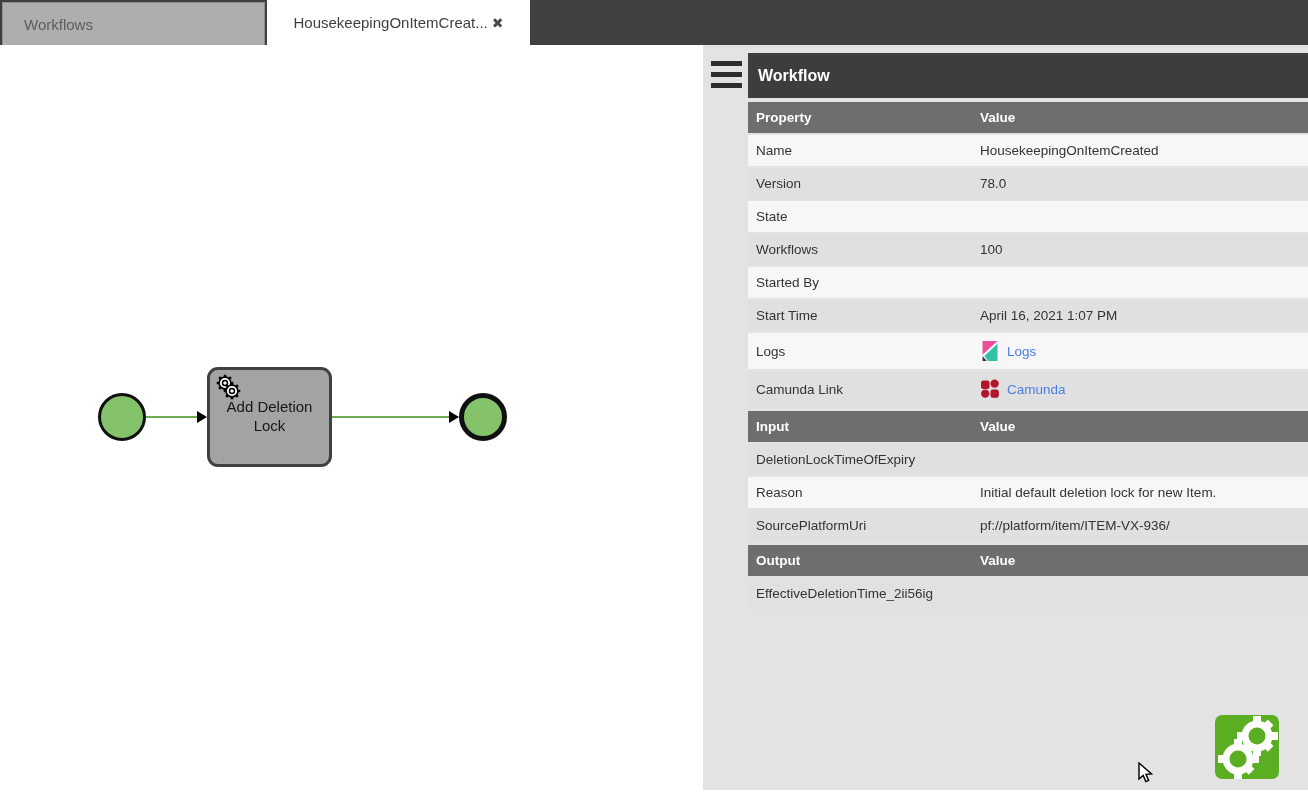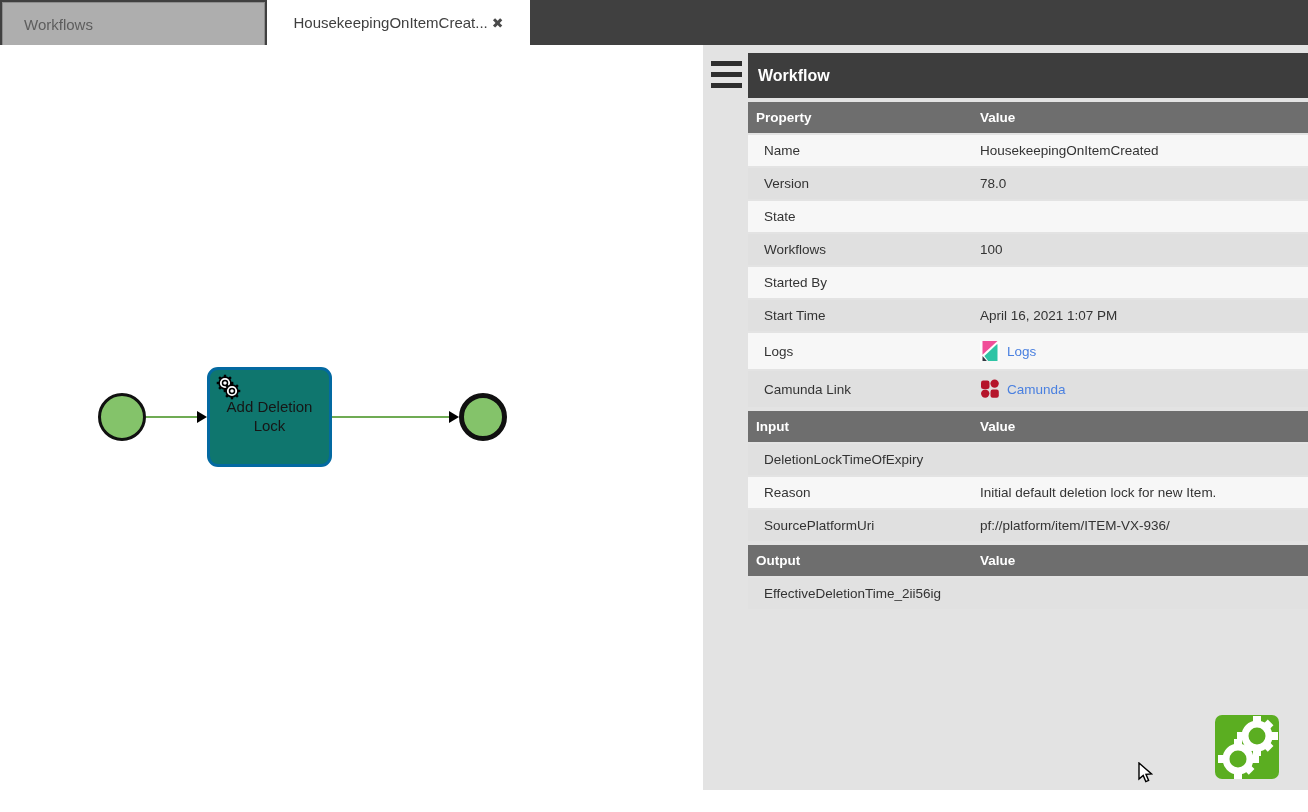--- a/index.html
+++ b/index.html
@@ -30,21 +30,21 @@
   .bpmn-start {
     position:absolute; left:98px; top:348px; width:48px; height:48px;
     border:3px solid #101010; border-radius:50%; background:#84c36a;
   }
   .bpmn-end {
     position:absolute; left:459px; top:348px; width:48px; height:48px;
     border:5px solid #101010; border-radius:50%; background:#84c36a;
   }
   .bpmn-task {
     position:absolute; left:207px; top:322px; width:125px; height:100px;
-    border:3px solid #0369a1; border-radius:11px; background:#0f766e;
+    border:3px solid #404040; border-radius:11px; background:#a3a3a3;
     display:flex; align-items:center; justify-content:center; text-align:center;
     font-size:15px; color:#161616; line-height:1.25; padding:6px 10px;
   }
   .task-gear { position:absolute; left:5px; top:4px; width:30px; height:30px; }
 
   .flow-line { position:absolute; height:2px; background:#6fab54; top:371px; }
   .flow-line.f1 { left:146px; width:52px; }
   .flow-line.f2 { left:332px; width:118px; }
   .flow-head { position:absolute; width:0; height:0; top:366px;
     border-top:6px solid transparent; border-bottom:6px solid transparent;
@@ -68,21 +68,21 @@
     height:31px; background:#6e6e6e; color:#ffffff; font-weight:bold; font-size:13.5px;
     display:flex; align-items:center; margin-bottom:2px;
   }
   .row {
     min-height:31px; display:flex; align-items:center; font-size:13.5px; margin-bottom:2px;
   }
   .row.light { background:#f7f7f7; }
   .row.dark  { background:#e0e0e0; }
   .row.flat  { background:#e1e1e1; }
   .row.tall  { min-height:36px; }
-  .c-label { width:224px; padding-left:16px; flex:none; }
+  .c-label { width:224px; padding-left:8px; flex:none; }
   .c-value { flex:1; display:flex; align-items:center; gap:7px;text-align:right; }
   .thead .c-label, .thead .c-value { padding-left:8px; }
   .c-value { padding-left:8px; }
   a.link { color:#4a80e0; text-decoration:none; cursor:pointer; }
   .vicon { width:20px; height:20px; flex:none; display:inline-block; }
   .section-gap { height:2px; }
 
   .cockpit-logo { position:absolute; left:512px; top:670px; width:64px; height:64px; }
   .cursor { position:absolute; left:1138px; top:762px; width:15px; height:22px; }
 </style>

